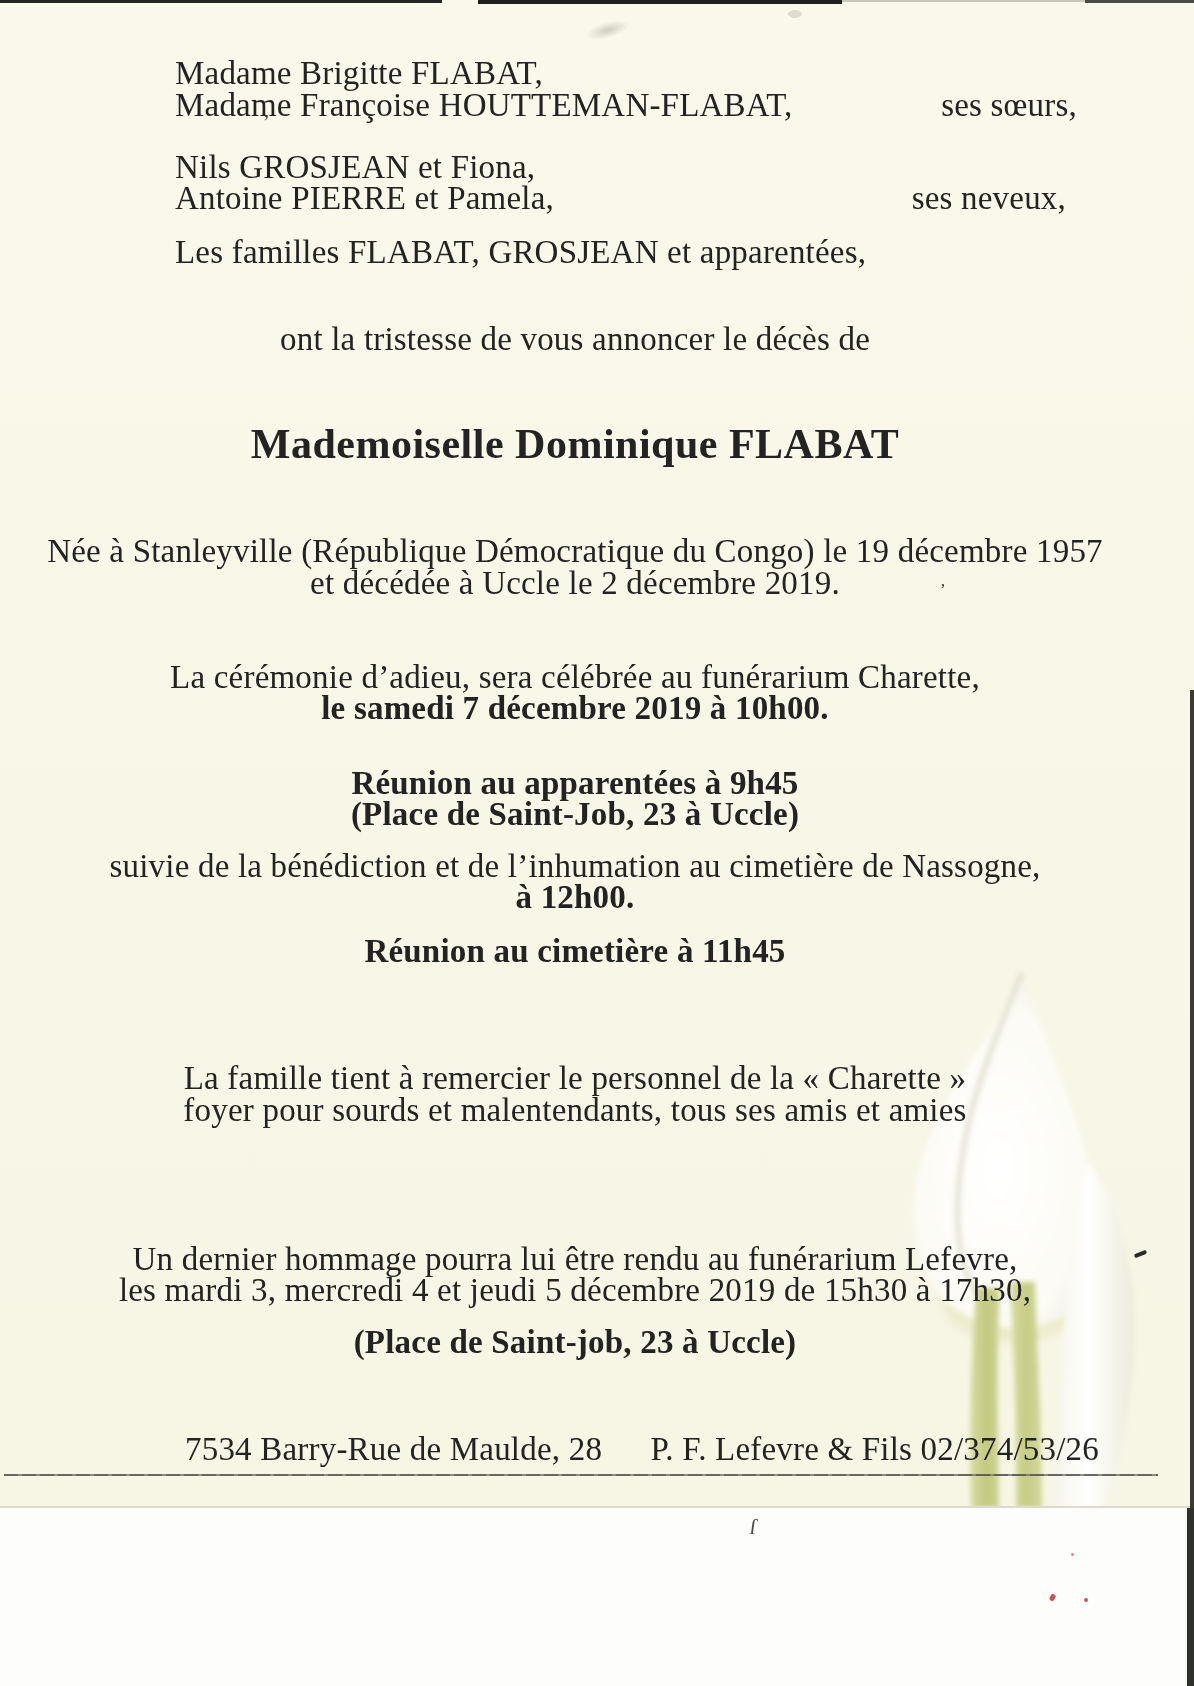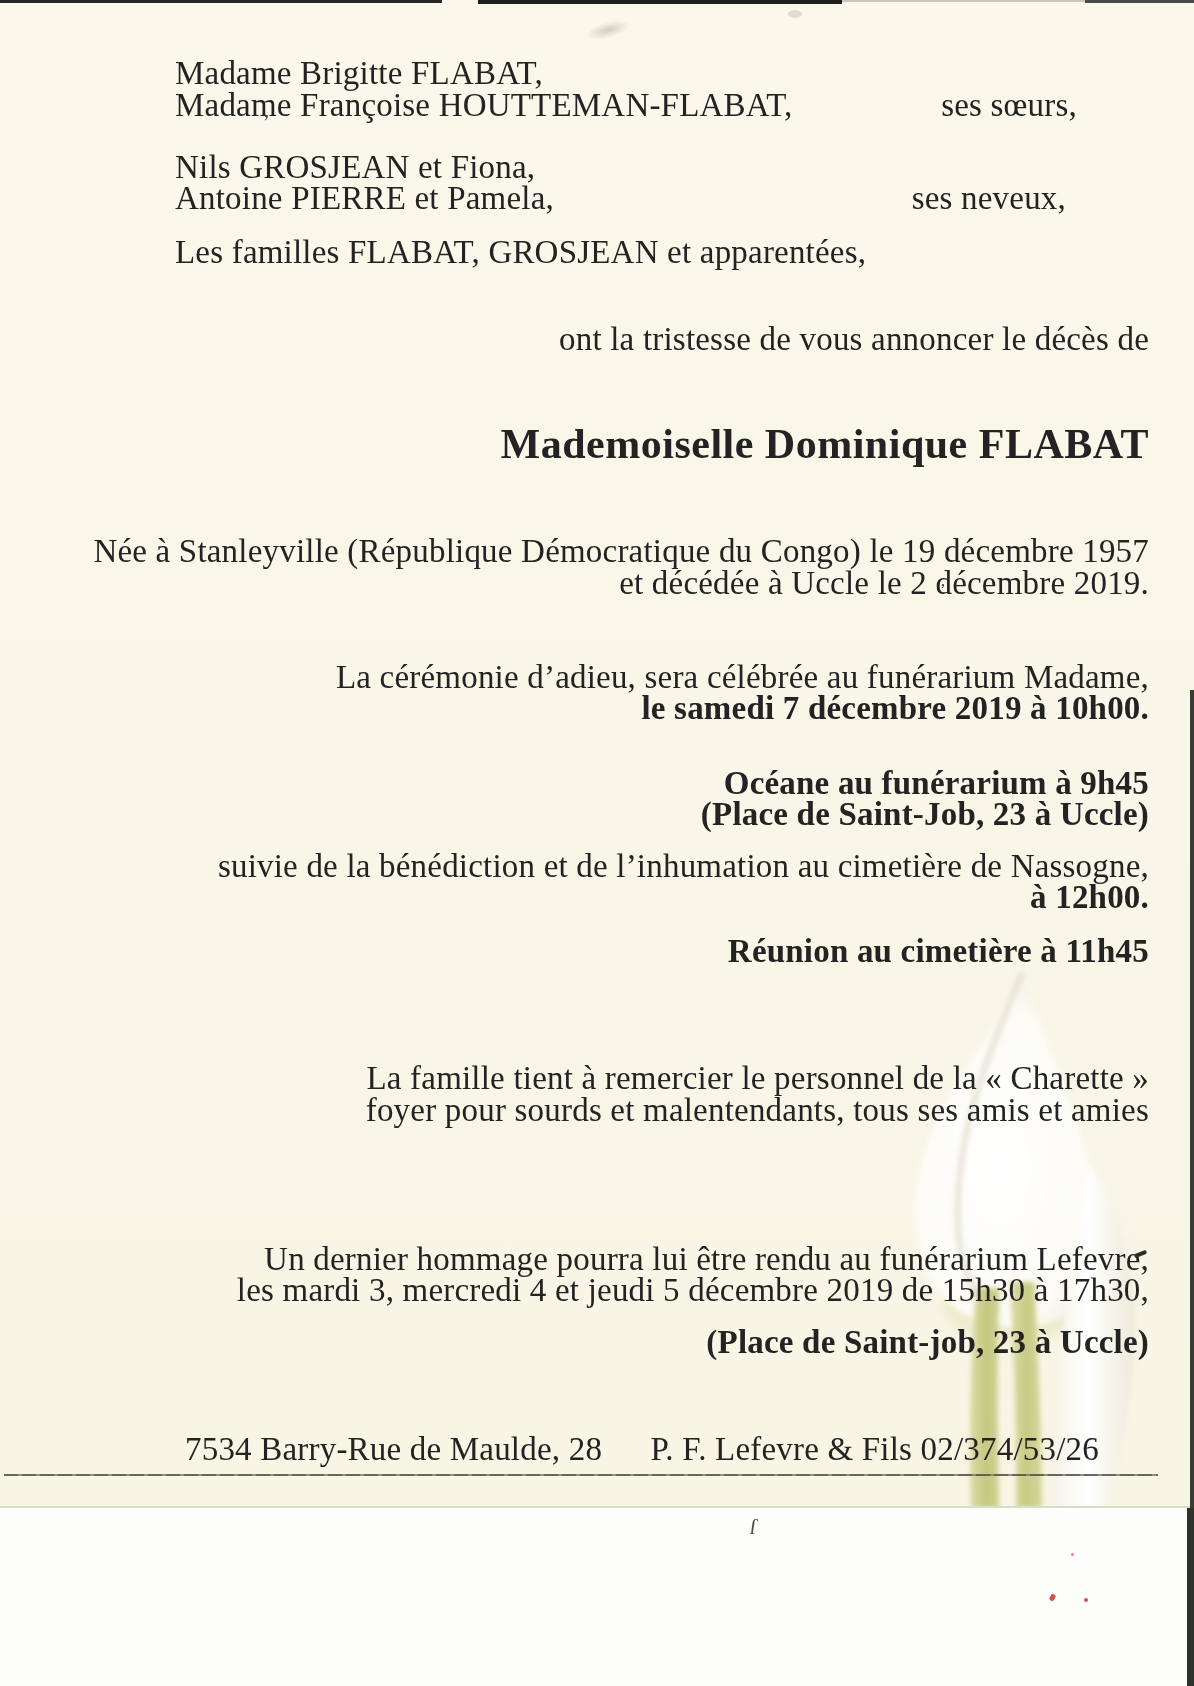--- a/index.html
+++ b/index.html
@@ -2,21 +2,21 @@
 <html><head>
 <meta charset="utf-8">
 <style>
   html,body{margin:0;padding:0;background:#ffffff;}
   .page{position:relative;width:1194px;height:1686px;background:#fdfdfc;overflow:hidden;
         font-family:"Liberation Serif","DejaVu Serif",serif;color:#232323;}
   .card{position:absolute;left:0;top:0;width:1194px;height:1508px;
         background:linear-gradient(180deg,#f9f8ea 0%,#f8f6e7 60%,#f7f5e4 100%);}
   .card-bottom-edge{position:absolute;left:0;top:1506px;width:1194px;height:2px;background:#dcdac9;}
   .line{position:absolute;font-size:33px;line-height:31px;white-space:nowrap;letter-spacing:.2px;}
-  .center{left:15px;width:1134px;text-align:right;}
+  .center{left:8px;width:1134px;text-align:center;}
   .bold{font-weight:bold;}
   .title{font-size:42px;line-height:46px;font-weight:bold;letter-spacing:.5px;}
   .italic{}
   .footer-rule{position:absolute;left:4px;top:1474px;width:1154px;height:2px;
                background:repeating-linear-gradient(90deg,#4e4e4a 0 14px,#7a7a72 14px 18px);opacity:.85;}
   
   .edge-top-a{position:absolute;left:0;top:0;width:442px;height:3px;background:#262626;}
   .edge-top-b{position:absolute;left:478px;top:0;width:364px;height:4px;background:#1e1e1e;}
   .edge-top-c{position:absolute;left:842px;top:0;width:243px;height:2px;background:#c9c7b8;}
   .edge-top-d{position:absolute;left:1085px;top:0;width:109px;height:3px;background:#4a4a46;}
@@ -92,24 +92,24 @@
 
   <div class="line" style="left:175px;top:237px">Les familles FLABAT, GROSJEAN et apparentées,</div>
 
   <div class="line center" style="top:324px">ont la tristesse de vous annoncer le décès de</div>
 
   <div class="line center title" style="top:421px">Mademoiselle Dominique FLABAT</div>
 
   <div class="line center" style="top:536px">Née à Stanleyville (République Démocratique du Congo) le 19 décembre 1957</div>
   <div class="line center" style="top:568px">et décédée à Uccle le 2 décembre 2019.</div>
 
-  <div class="line center" style="top:662px">La cérémonie d’adieu, sera célébrée au funérarium Madame,</div>
+  <div class="line center" style="top:662px">La cérémonie d’adieu, sera célébrée au funérarium Charette,</div>
   <div class="line center bold" style="top:693px">le samedi 7 décembre 2019 à 10h00.</div>
 
-  <div class="line center bold" style="top:768px">Océane au funérarium à 9h45</div>
+  <div class="line center bold" style="top:768px">Réunion au apparentées à 9h45</div>
   <div class="line center bold" style="top:799px">(Place de Saint-Job, 23 à Uccle)</div>
 
   <div class="line center" style="top:851px">suivie de la bénédiction et de l’inhumation au cimetière de Nassogne,</div>
   <div class="line center bold" style="top:882px">à 12h00.</div>
 
   <div class="line center bold" style="top:936px">Réunion au cimetière à 11h45</div>
 
   <div class="line center" style="top:1063px">La famille tient à remercier le personnel de la « Charette »</div>
   <div class="line center" style="top:1095px">foyer pour sourds et malentendants, tous ses amis et amies</div>
 

